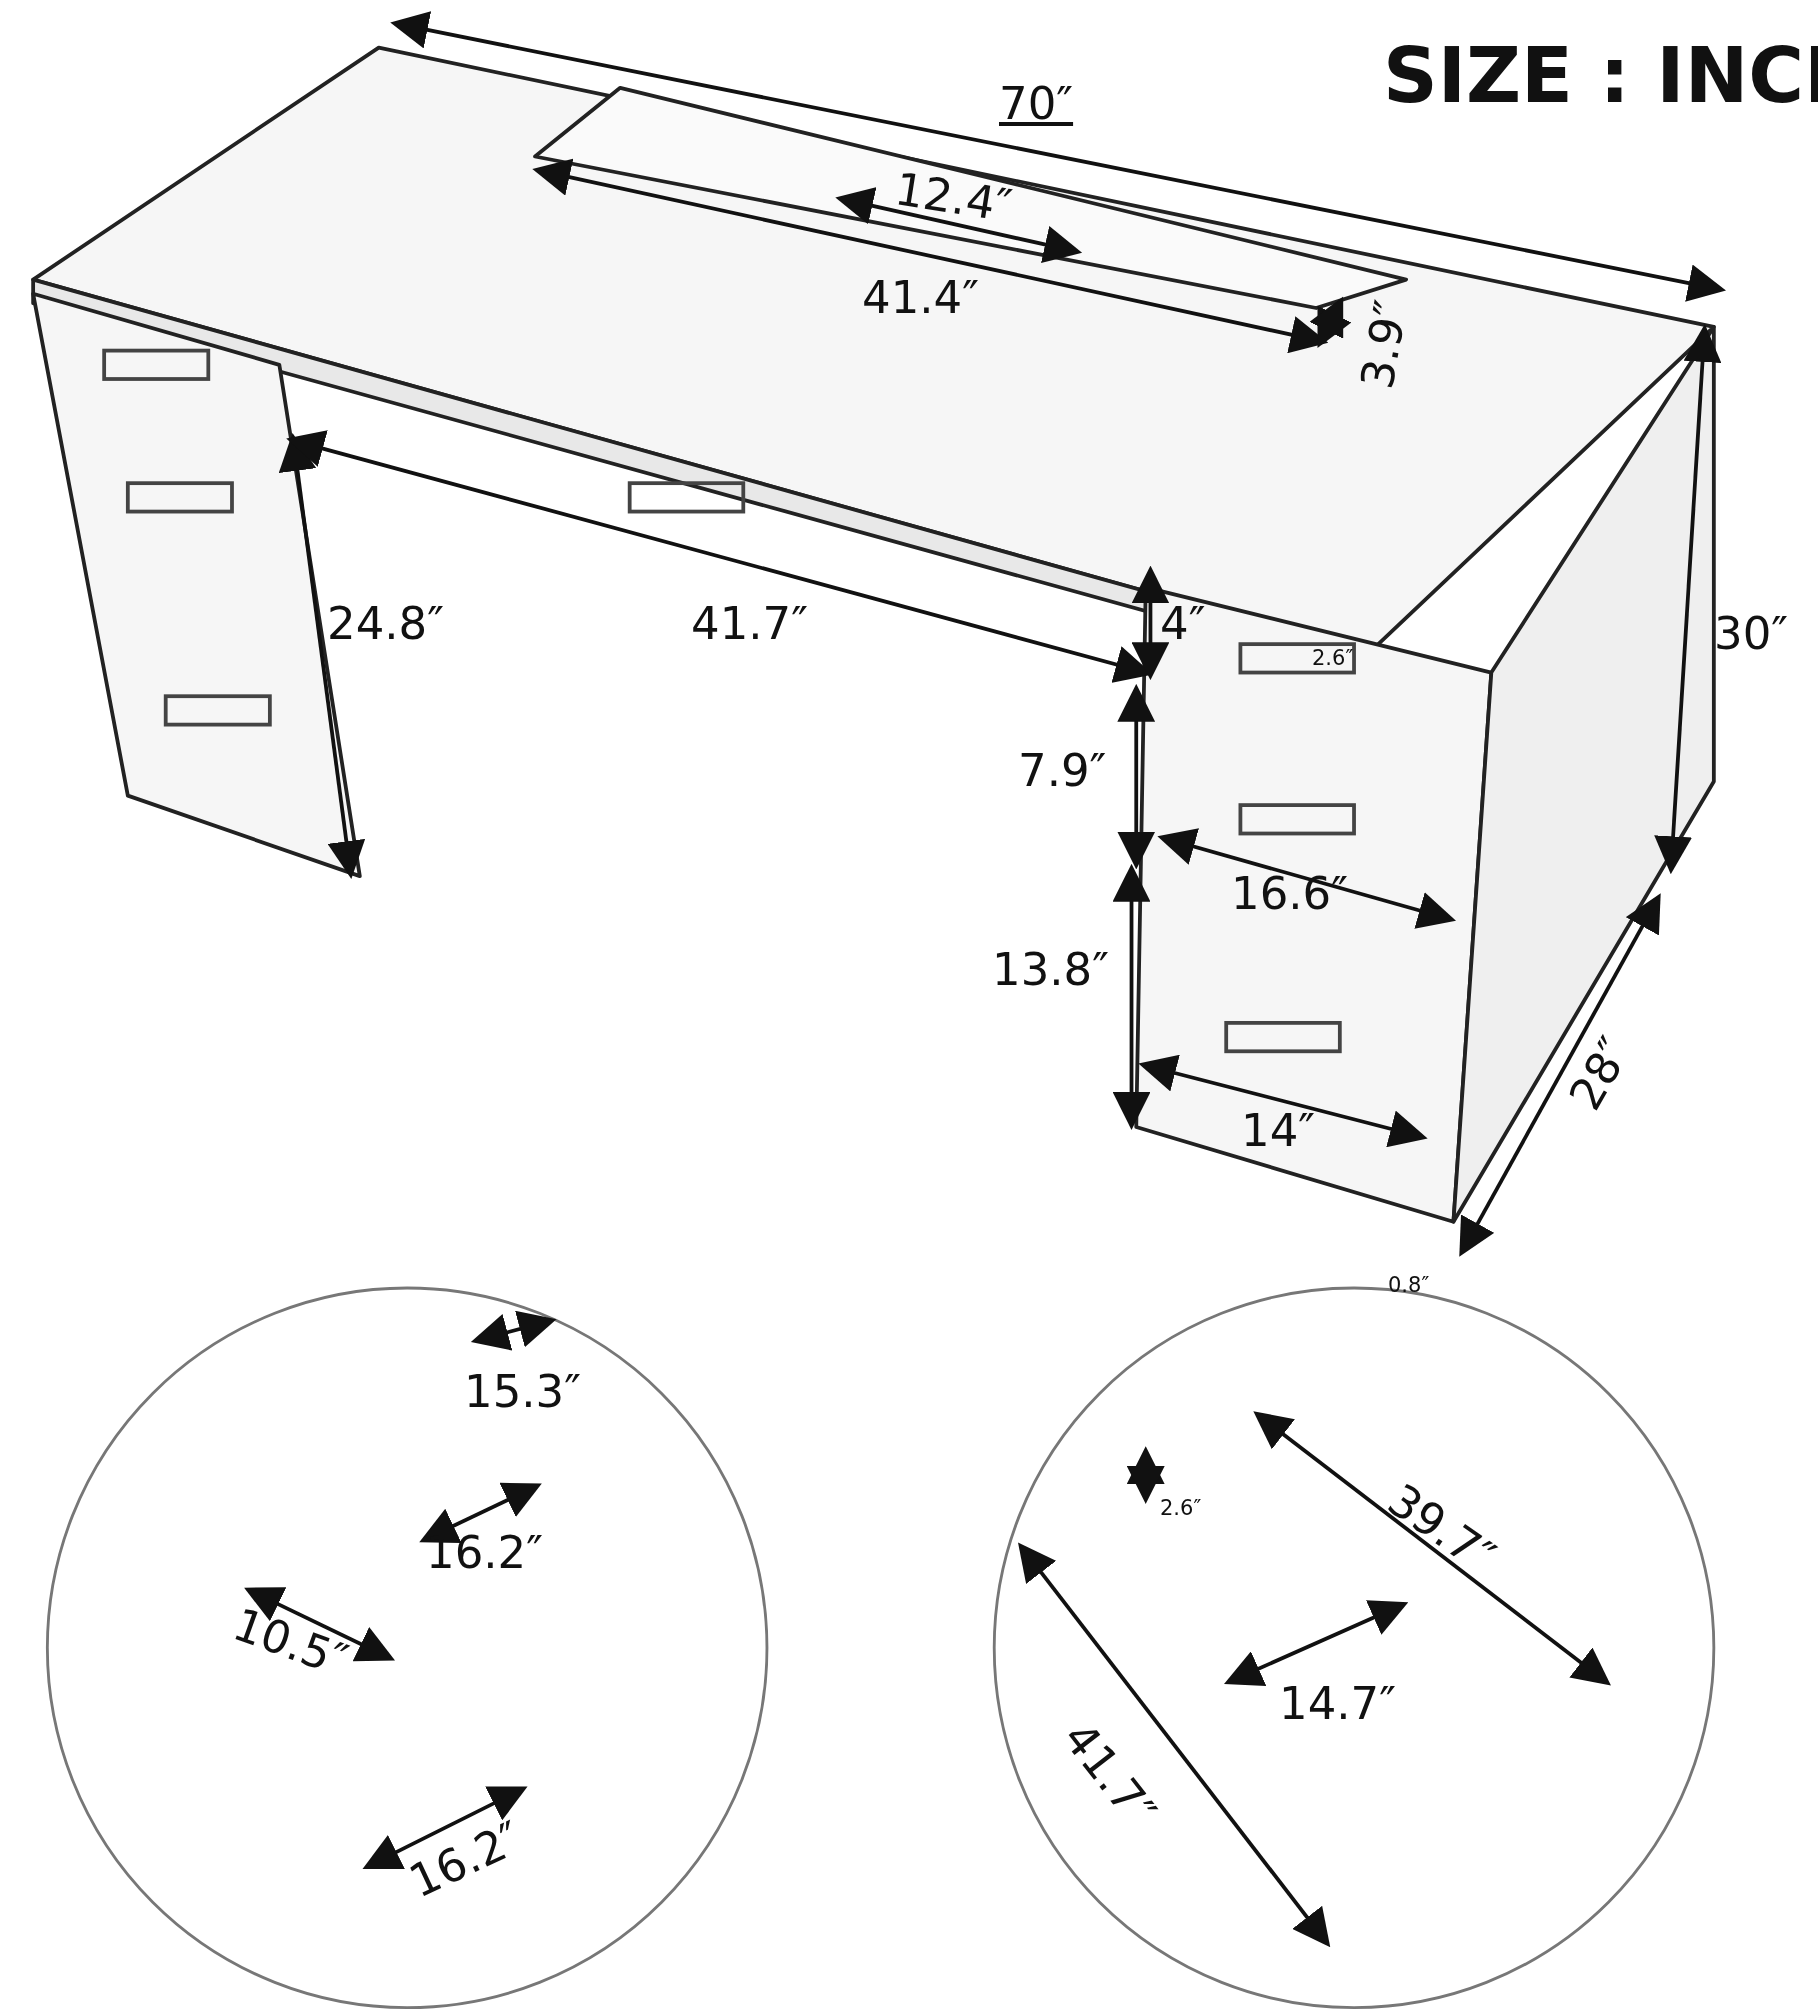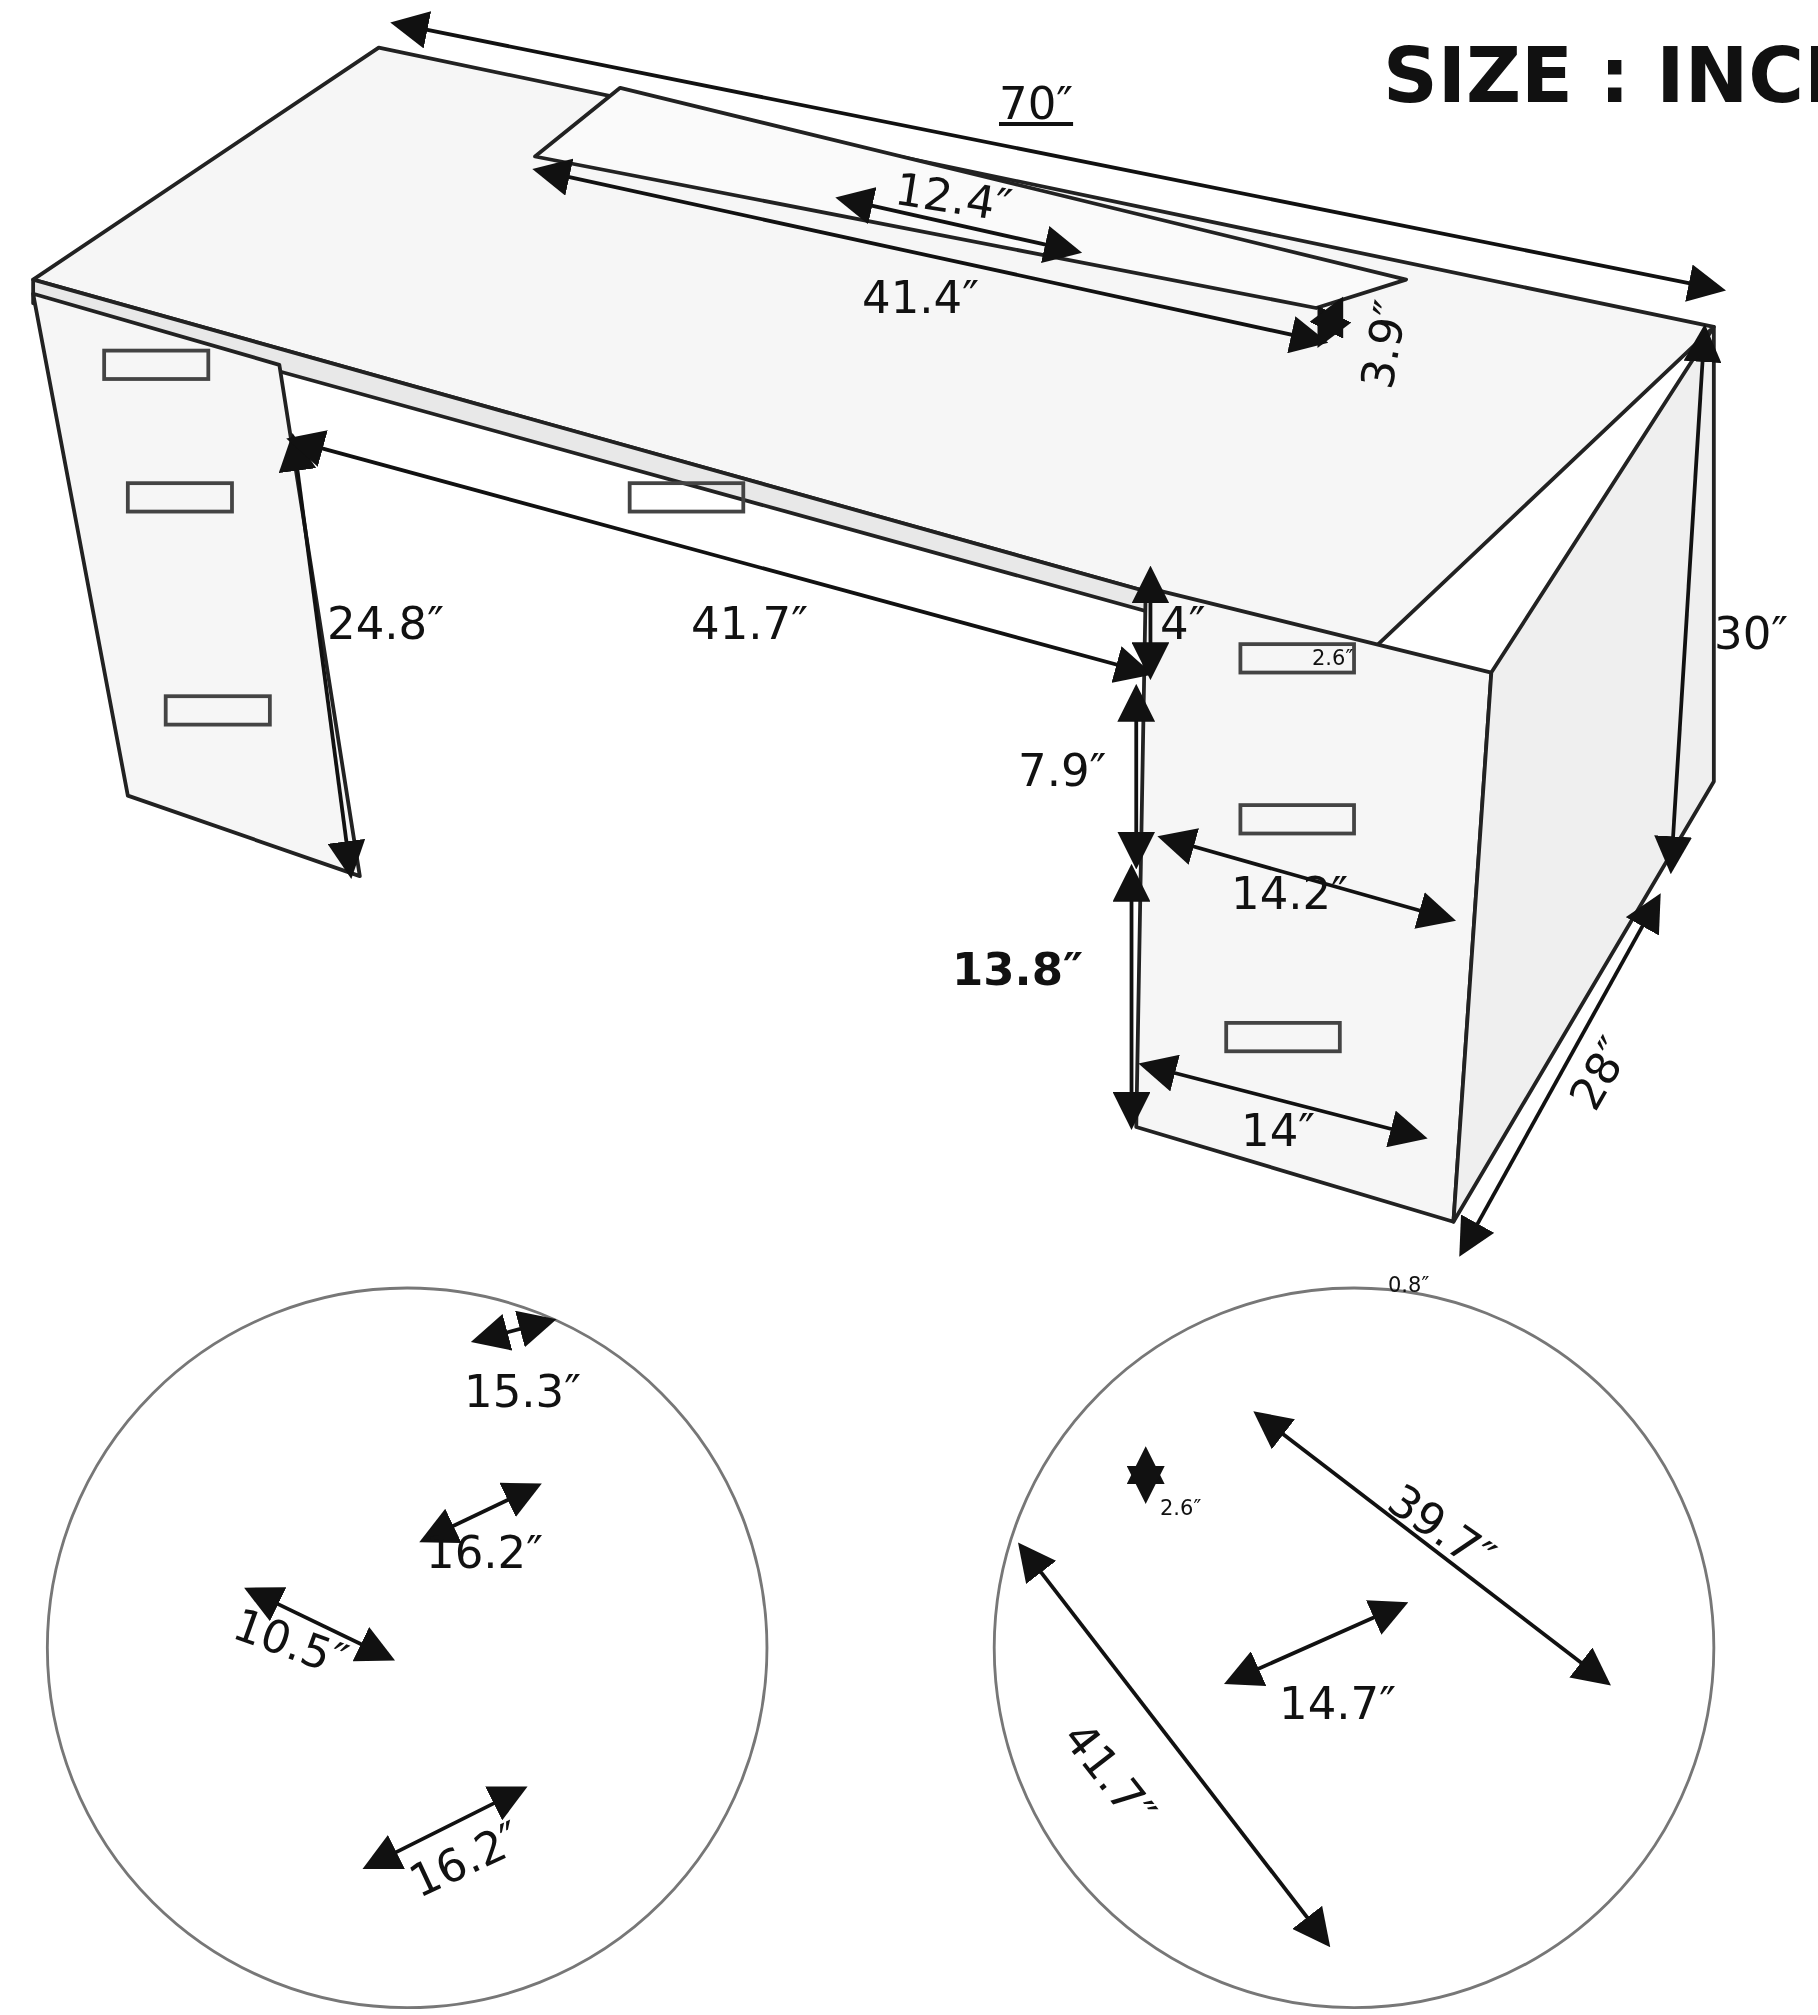--- a/index.html
+++ b/index.html
@@ -79,22 +79,22 @@
 <div class="lbl big" style="left:895px;top:175px;transform:rotate(9deg);">12.4″</div>
 <div class="lbl big" style="left:862px;top:275px;">41.4″</div>
 <div class="lbl big" style="left:1340px;top:322px;transform:rotate(-80deg);">3.9″</div>
 <div class="lbl big" style="left:1714px;top:611px;">30″</div>
 <div class="lbl big" style="left:1563px;top:1051px;transform:rotate(-60deg);">28″</div>
 <div class="lbl big" style="left:327px;top:601px;">24.8″</div>
 <div class="lbl big" style="left:691px;top:601px;">41.7″</div>
 <div class="lbl big" style="left:1160px;top:601px;">4″</div>
 <div class="lbl small" style="left:1312px;top:604px;">2.6″</div>
 <div class="lbl big" style="left:1018px;top:748px;">7.9″</div>
-<div class="lbl big" style="left:1231px;top:871px;">14.2″</div>
-<div class="lbl big" style="left:952px;top:947px;font-weight:bold;">13.8″</div>
+<div class="lbl big" style="left:1231px;top:871px;">16.6″</div>
+<div class="lbl big" style="left:992px;top:947px;">13.8″</div>
 <div class="lbl big" style="left:1241px;top:1108px;">14″</div>
 <div class="lbl small" style="left:1388px;top:1231px;text-align:center;">0.8″</div>
 
 <div class="lbl big" style="left:464px;top:1369px;">15.3″</div>
 <div class="lbl big" style="left:426px;top:1530px;">16.2″</div>
 <div class="lbl big" style="left:232px;top:1620px;transform:rotate(20deg);">10.5″</div>
 <div class="lbl big" style="left:407px;top:1837px;transform:rotate(-25deg);">16.2″</div>
 
 <div class="lbl small" style="left:1160px;top:1454px;">2.6″</div>
 <div class="lbl big" style="left:1383px;top:1506px;transform:rotate(35deg);">39.7″</div>

